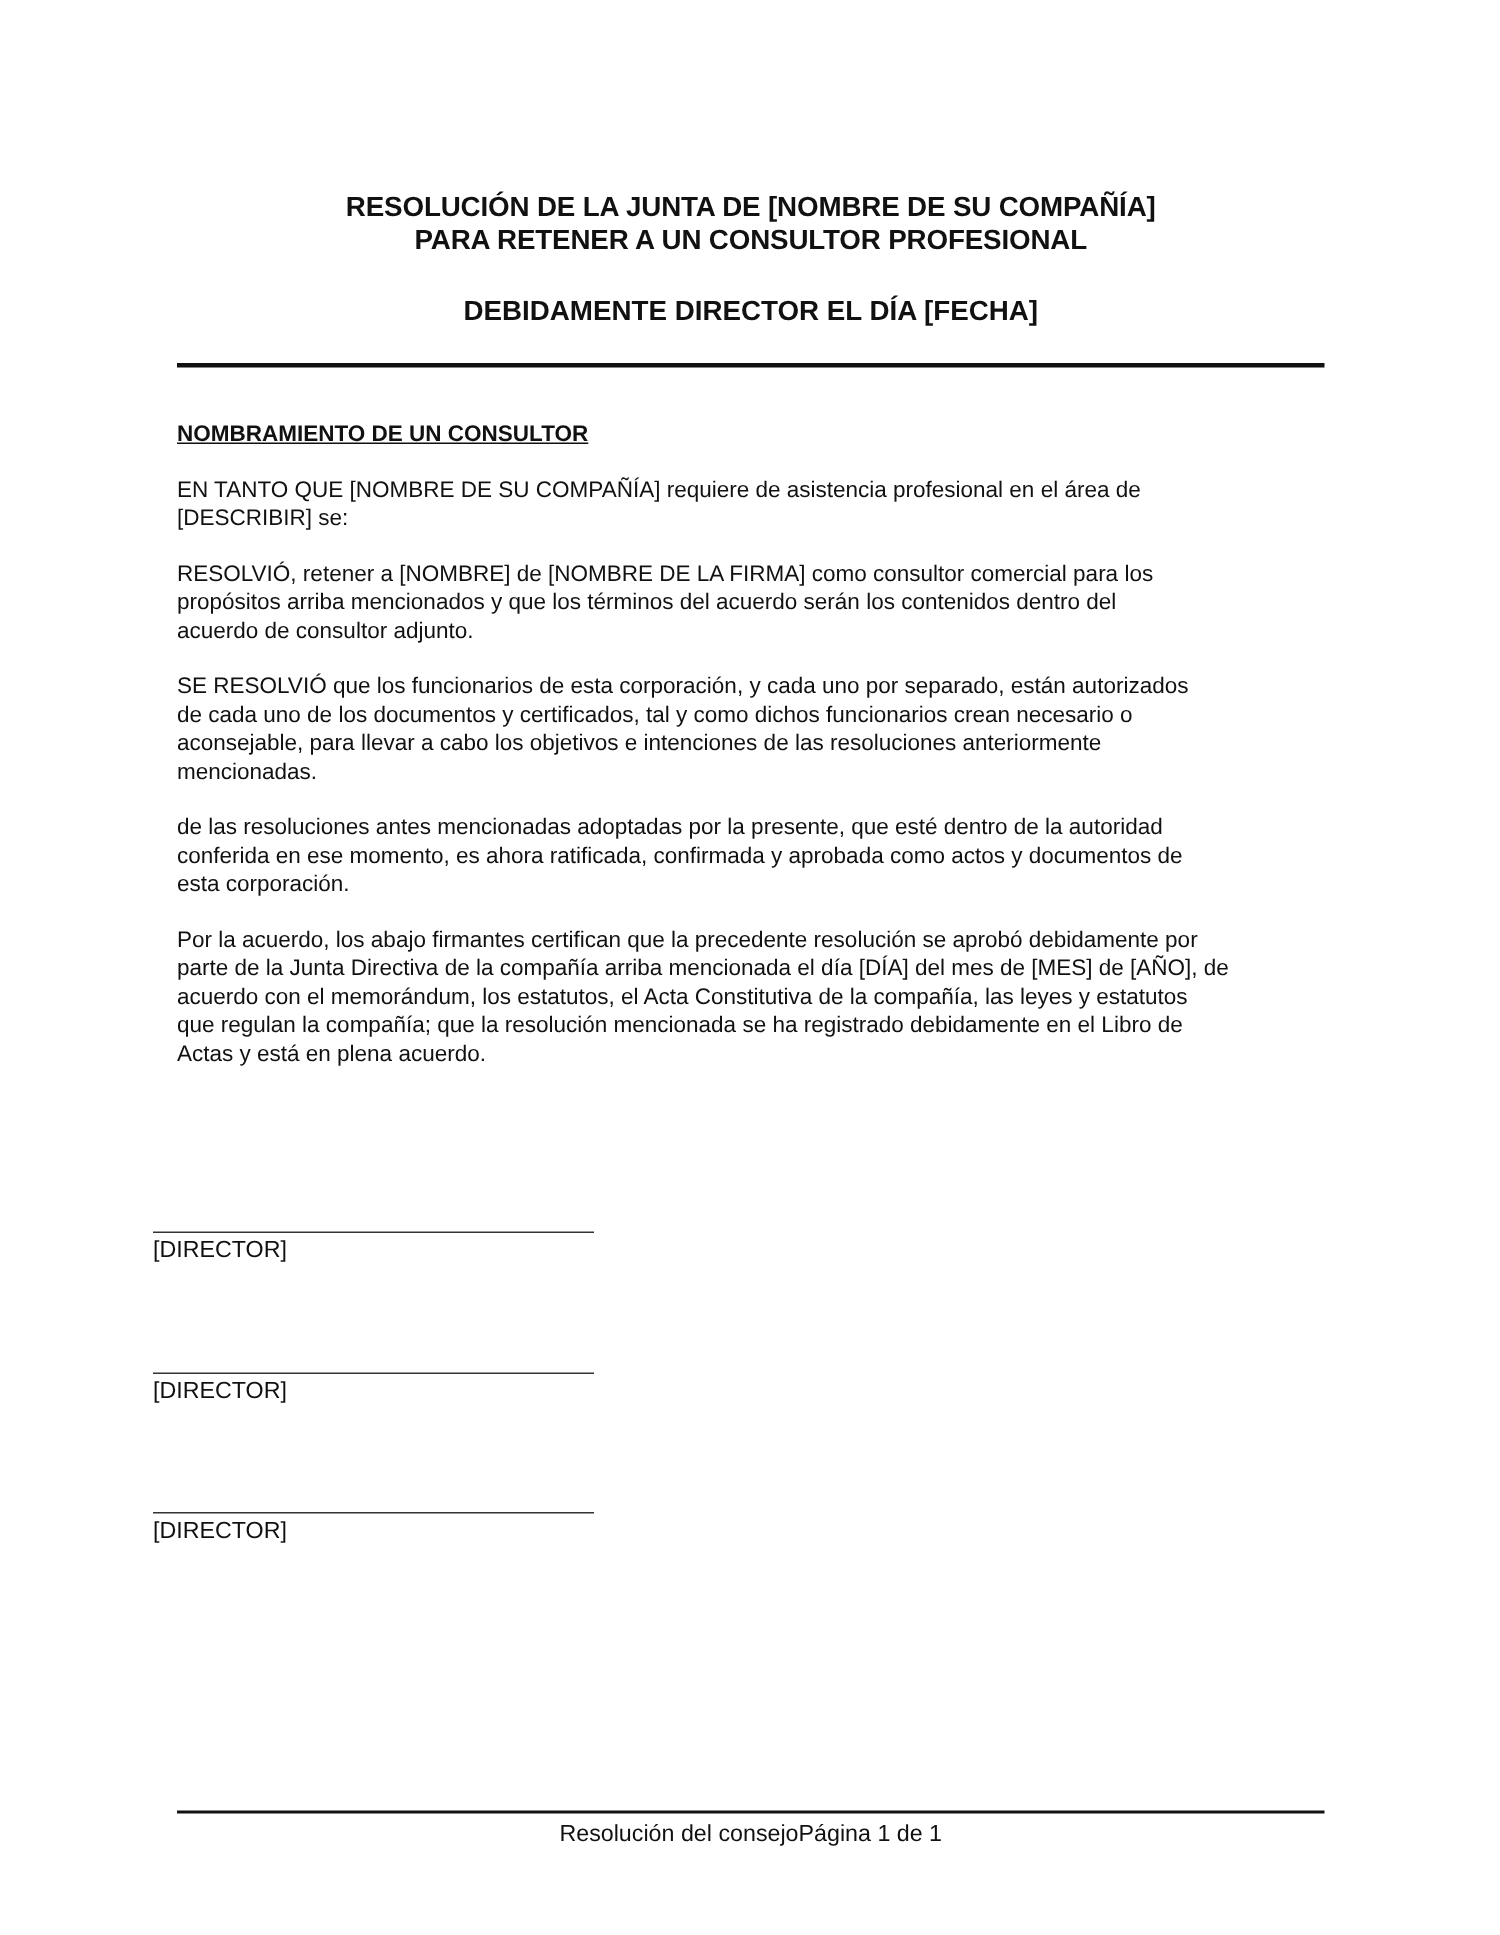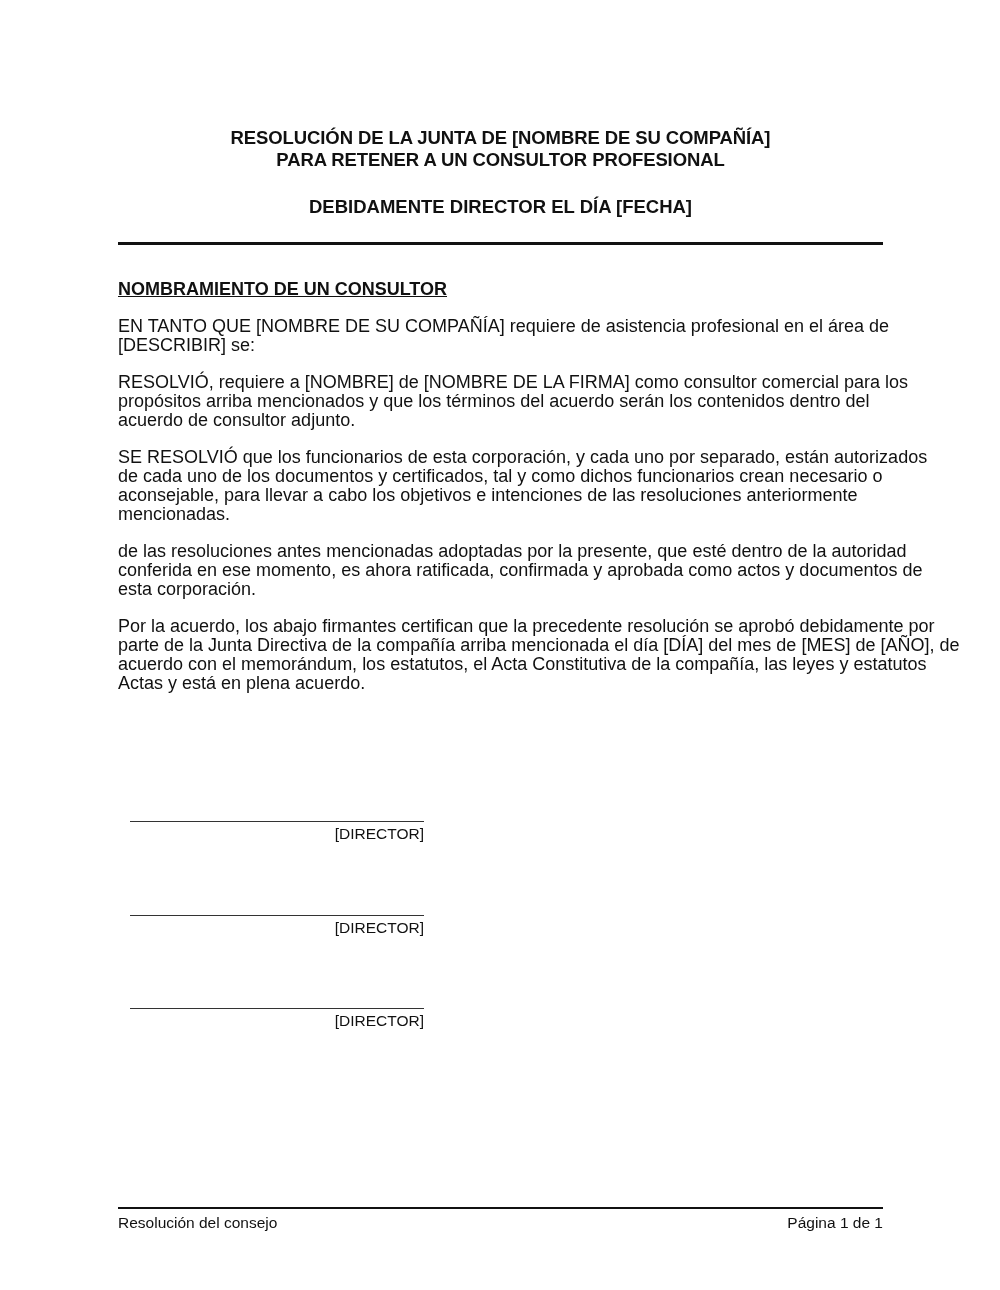--- a/index.html
+++ b/index.html
@@ -19,38 +19,38 @@
     .title-line { display: block; }
     .subtitle {
       position: absolute; left: 118px; top: 196px; width: 765px;
       text-align: center; font-weight: bold; font-size: 18.5px; line-height: 22px;
     }
     .header-rule {
       position: absolute; left: 118px; top: 242px; width: 765px; height: 3px; background: #111;
     }
     .body {
       position: absolute; left: 118px; top: 280px; width: 770px;
-      font-size: 18px; line-height: 19px;
+      font-size: 15px; line-height: 19px;
     }
     .section-heading {
       font-weight: bold; text-decoration: underline; margin-bottom: 18px; display: block;
     }
     .para { display: block; margin-bottom: 18px; }
     .para-line { display: block; white-space: nowrap; }
     .sig {
-      position: absolute; left: 130px; width: 294px; text-align: right;
+      position: absolute; left: 102px; width: 294px;
     }
     .sig-line { height: 1px; background: #333; width: 294px; }
     .sig-label { font-size: 15.5px; line-height: 19px; margin-top: 2px; display: block; }
     .footer-rule {
       position: absolute; left: 118px; top: 1207px; width: 765px; height: 2px; background: #111;
     }
     .footer {
       position: absolute; left: 118px; top: 1213px; width: 765px;
-      display: flex; justify-content: space-between; font-size: 15.5px; line-height: 19px;
+      display: flex; justify-content: center; font-size: 15.5px; line-height: 19px;
     }
   </style>
 </head>
 <body>
 
 <div class="page">
 
   <div class="title-block">
     <span class="title-line">RESOLUCIÓN DE LA JUNTA DE [NOMBRE DE SU COMPAÑÍA]</span>
     <span class="title-line">PARA RETENER A UN CONSULTOR PROFESIONAL</span>
@@ -62,21 +62,21 @@
 
   <div class="body">
     <span class="section-heading">NOMBRAMIENTO DE UN CONSULTOR</span>
 
     <div class="para">
       <span class="para-line">EN TANTO QUE [NOMBRE DE SU COMPAÑÍA] requiere de asistencia profesional en el área de</span>
       <span class="para-line">[DESCRIBIR] se:</span>
     </div>
 
     <div class="para">
-      <span class="para-line">RESOLVIÓ, requiere a [NOMBRE] de [NOMBRE DE LA FIRMA] como consultor comercial para los</span>
+      <span class="para-line">RESOLVIÓ, retener a [NOMBRE] de [NOMBRE DE LA FIRMA] como consultor comercial para los</span>
       <span class="para-line">propósitos arriba mencionados y que los términos del acuerdo serán los contenidos dentro del</span>
       <span class="para-line">acuerdo de consultor adjunto.</span>
     </div>
 
     <div class="para">
       <span class="para-line">SE RESOLVIÓ que los funcionarios de esta corporación, y cada uno por separado, están autorizados</span>
       <span class="para-line">de cada uno de los documentos y certificados, tal y como dichos funcionarios crean necesario o</span>
       <span class="para-line">aconsejable, para llevar a cabo los objetivos e intenciones de las resoluciones anteriormente</span>
       <span class="para-line">mencionadas.</span>
     </div>
@@ -84,20 +84,21 @@
     <div class="para">
       <span class="para-line">de las resoluciones antes mencionadas adoptadas por la presente, que esté dentro de la autoridad</span>
       <span class="para-line">conferida en ese momento, es ahora ratificada, confirmada y aprobada como actos y documentos de</span>
       <span class="para-line">esta corporación.</span>
     </div>
 
     <div class="para">
       <span class="para-line">Por la acuerdo, los abajo firmantes certifican que la precedente resolución se aprobó debidamente por</span>
       <span class="para-line">parte de la Junta Directiva de la compañía arriba mencionada el día [DÍA] del mes de [MES] de [AÑO], de</span>
       <span class="para-line">acuerdo con el memorándum, los estatutos, el Acta Constitutiva de la compañía, las leyes y estatutos</span>
+      <span class="para-line">que regulan la compañía; que la resolución mencionada se ha registrado debidamente en el Libro de</span>
       <span class="para-line">Actas y está en plena acuerdo.</span>
     </div>
   </div>
 
   <div class="sig" style="top: 821px;">
     <div class="sig-line"></div>
     <span class="sig-label">[DIRECTOR]</span>
   </div>
 
   <div class="sig" style="top: 915px;">

